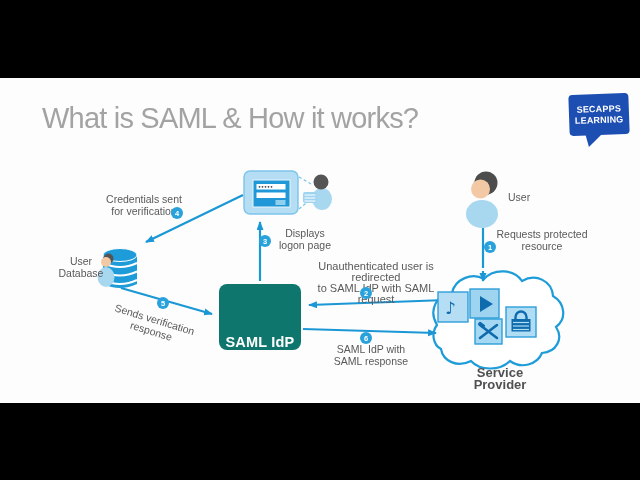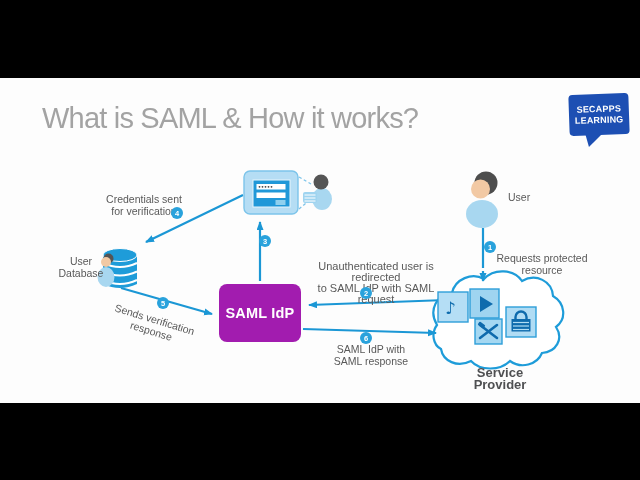--- a/index.html
+++ b/index.html
@@ -14,22 +14,22 @@
         transform:rotate(-2deg);}
   .logo span{color:#fff;font-weight:bold;font-size:9px;line-height:10.5px;letter-spacing:0.2px;}
   .logo-tail{position:absolute;left:585px;top:133px;width:18px;height:14px;background:#1d4fb3;
         clip-path:polygon(0 0,100% 0,22% 100%);}
   svg.diagram{position:absolute;left:0;top:0;width:640px;height:480px;}
   .lbl{position:absolute;color:#595959;font-size:10.5px;line-height:12px;white-space:pre-line;}
   .ctr{text-align:center;}
   .small{font-size:11px;line-height:11px;}
   .rot{transform:rotate(17deg);transform-origin:50% 50%;}
   .sp{font-weight:bold;color:#4f5052;font-size:13px;}
-  .idp-box{position:absolute;left:219px;top:284px;width:82px;height:58px;background:#a21caf;
-        border-radius:8px;display:flex;align-items:center;justify-content:center;}
+  .idp-box{position:absolute;left:219px;top:284px;width:82px;height:66px;background:#0f766e;
+        border-radius:8px;display:flex;align-items:flex-end;justify-content:center;}
   .idp-box span{color:#fff;font-weight:bold;font-size:14.5px;letter-spacing:0.2px;}
   .badge{position:absolute;width:12px;height:12px;border-radius:50%;background:#29a2dc;
         color:#fff;font-size:7.5px;font-weight:bold;display:flex;align-items:center;justify-content:center;}
 </style>
 </head>
 <body>
 
 <div class="stage">
   <div class="bar" style="top:0;height:78px;"></div>
   <div class="bar" style="top:403px;height:77px;"></div>
@@ -135,29 +135,31 @@
       <path d="M 515.5 319 v -2 a 5.5 5.5 0 0 1 11 0 v 2" stroke="#0e6bad" stroke-width="2.4" fill="none"></path>
       <rect x="511.5" y="319" width="19" height="12.5" fill="#0e6bad"></rect>
       <line x1="513" y1="322.5" x2="529" y2="322.5" stroke="#b0dcf4" stroke-width="1.2"></line>
       <line x1="513" y1="326" x2="529" y2="326" stroke="#b0dcf4" stroke-width="1.2"></line>
       <line x1="513" y1="329.5" x2="529" y2="329.5" stroke="#b0dcf4" stroke-width="1.2"></line>
     </g>
   </svg>
 
   <div class="lbl ctr" style="left:88px;top:193px;width:112px;">Credentials sent
 for verification</div>
+  <div class="lbl ctr" style="left:269px;top:227px;width:72px;">Displays
+logon page</div>
   <div class="lbl ctr" style="left:49px;top:255px;width:64px;">User
 Database</div>
   <div class="lbl ctr rot" style="left:103px;top:313px;width:100px;">Sends verification
 response</div>
   <div class="lbl ctr small" style="left:300px;top:261px;width:152px;">Unauthenticated user is redirected
 to SAML IdP with SAML request</div>
   <div class="lbl ctr" style="left:318px;top:343px;width:106px;">SAML IdP with
 SAML response</div>
-  <div class="lbl ctr" style="left:496px;top:252px;width:92px;">Requests protected
+  <div class="lbl ctr" style="left:496px;top:228px;width:92px;">Requests protected
 resource</div>
   <div class="lbl" style="left:508px;top:191px;">User</div>
   <div class="lbl ctr sp" style="left:449px;top:367px;width:102px;">Service Provider</div>
 
   <div class="badge" style="left:484px;top:241px;">1</div>
   <div class="badge" style="left:360px;top:287px;">2</div>
   <div class="badge" style="left:259px;top:235px;">3</div>
   <div class="badge" style="left:171px;top:207px;">4</div>
   <div class="badge" style="left:157px;top:297px;">5</div>
   <div class="badge" style="left:360px;top:332px;">6</div>

